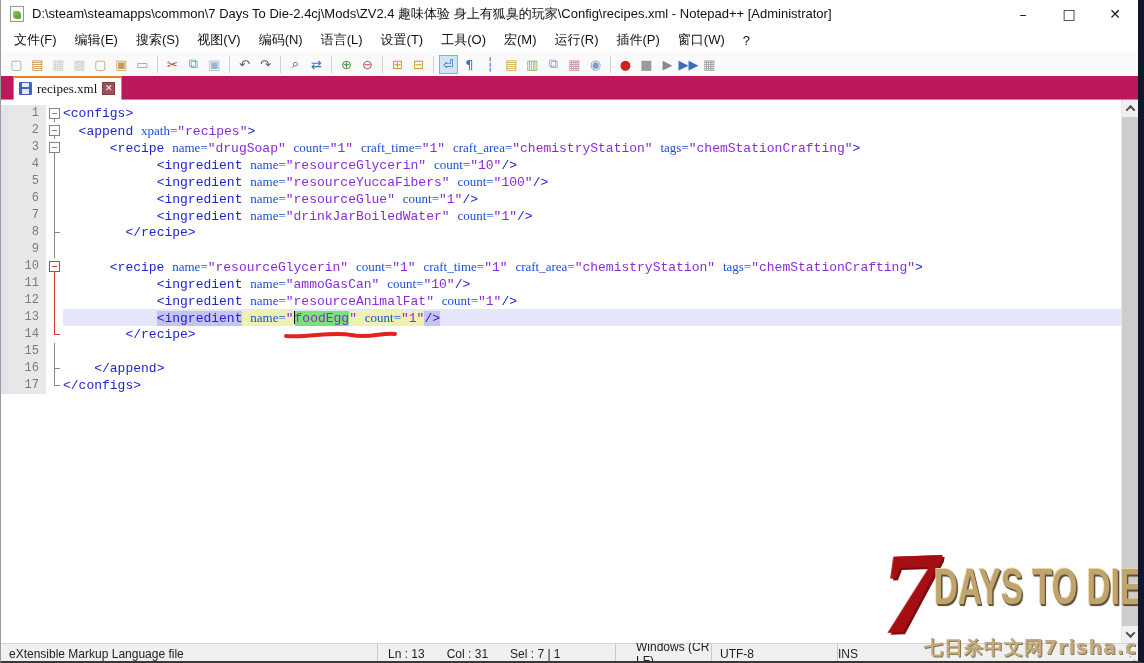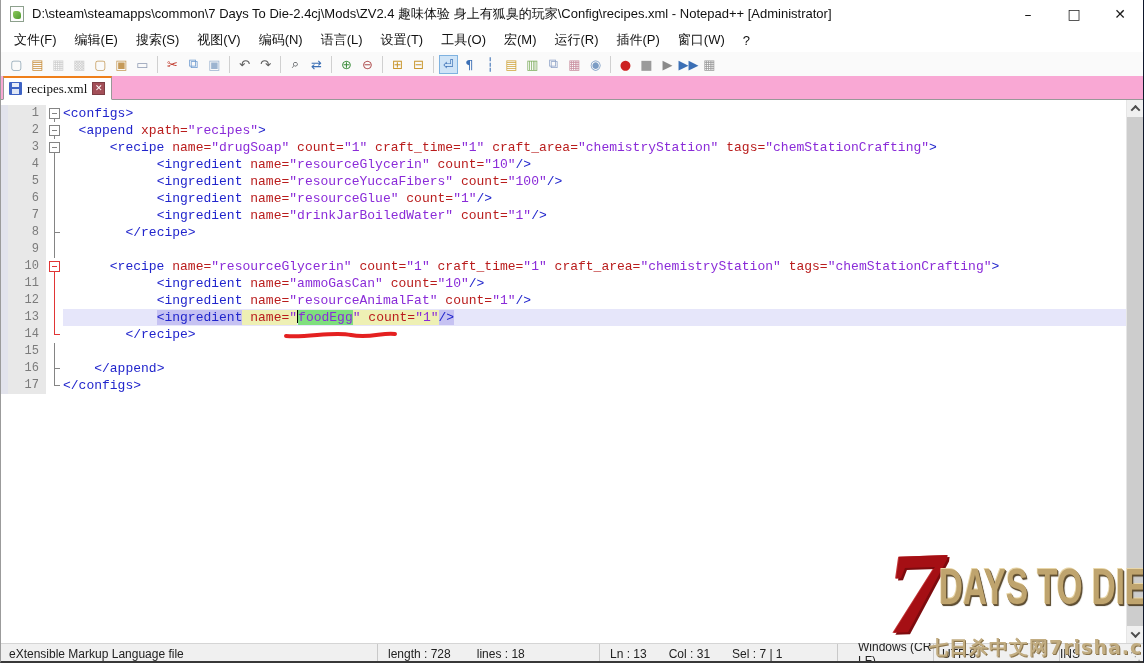--- a/index.html
+++ b/index.html
@@ -1,20 +1,20 @@
 <!DOCTYPE html>
 <html><head>
 <meta charset="utf-8">
 <style>
   * { margin:0; padding:0; box-sizing:border-box; }
   html,body { background:#888; }
   body { font-family:"Liberation Sans", sans-serif; }
   .window {
     position:relative; width:1144px; height:663px; background:#fff;
-    border-left:1px solid #9b9b9b; border-right:1px solid #0f172a; border-bottom:2px solid #383838;
+    border-left:1px solid #9b9b9b; border-right:6px solid #0f172a; border-bottom:2px solid #383838;
     overflow:hidden;
   }
   
   .titlebar { height:28px; background:#fff; display:flex; align-items:center; padding-left:9px; }
   .np-icon { width:14px; height:16px; background:#fdfdfd; border:1px solid #8da08d; position:relative; flex:0 0 auto; }
   .np-icon::after { content:""; position:absolute; left:2px; top:4px; width:8px; height:8px;
     background:linear-gradient(135deg,#8cc95c 0%,#4e9a2e 100%); border-radius:2px 4px 2px 4px; }
   .title-text { font-size:13px; color:#101010; margin-left:8px; white-space:nowrap; overflow:hidden; }
   .win-controls { margin-left:auto; display:flex; height:100%; }
   .win-btn { width:46px; height:100%; display:flex; align-items:center; justify-content:center;
@@ -24,21 +24,21 @@
     font-size:13px; color:#111; font-family:"Liberation Sans","DejaVu Sans",sans-serif; }
   .menu-item { padding:3px 9px; white-space:nowrap; }
   
   .toolbar { height:24px; background:#fafafa; display:flex; align-items:center; padding-left:5px; }
   .tb-btn { width:19px; height:19px; display:flex; align-items:center; justify-content:center;
     margin:0 1px; font-family:"DejaVu Sans", sans-serif; font-size:13px; border:1px solid transparent; }
   .tb-btn.pressed { background:#cfe4f7; border:1px solid #7fb2e0; }
   .tb-btn.disabled { opacity:.45; }
   .tb-sep { width:1px; height:17px; background:#d0d0d0; margin:0 4px; }
   
-  .tabbar { height:24px; background:#f9a8d4; border-bottom:1px solid #989898; display:flex; align-items:flex-end; padding-left:2px; }
+  .tabbar { height:24px; background:#be185d; border-bottom:1px solid #989898; display:flex; align-items:flex-end; padding-left:12px; }
   .tab { display:inline-flex; align-items:center; gap:5px; background:#fff;
     border:1px solid #989898; border-bottom:1px solid #fff; border-top:2px solid #ef7f1a;
     height:24px; margin-bottom:-1px; padding:0 6px 0 5px;
     font-family:"Liberation Serif","DejaVu Serif",serif; font-size:13px; color:#111; }
   .floppy { width:13px; height:13px; background:#3e63c4; border-radius:1px; position:relative; }
   .floppy::before { content:""; position:absolute; left:3px; top:1px; right:3px; height:4px; background:#e8edf8; }
   .floppy::after { content:""; position:absolute; left:3px; bottom:1px; width:7px; height:5px; background:#dfe6f5; }
   .tab-close { width:13px; height:13px; background:#a34f58; border:1px solid #7d3d44; color:#fff;
     font-size:9px; line-height:11px; text-align:center; font-family:"DejaVu Sans",sans-serif; }
   
@@ -56,21 +56,21 @@
   .f-corner::before { content:""; position:absolute; left:8px; top:0; height:8px; width:1px; background:currentColor; }
   .f-corner::after  { content:""; position:absolute; left:8px; top:8px; width:6px; height:1px; background:currentColor; }
   .f-box { background-image:linear-gradient(currentColor,currentColor); background-repeat:no-repeat;
     background-position:8px 14px; background-size:1px 3px; }
   .f-box::before { content:""; position:absolute; left:3px; top:3px; width:9px; height:9px;
     border:1px solid currentColor; background:#fff; }
   .f-box::after { content:""; position:absolute; left:6px; top:8px; width:5px; height:1px; background:currentColor; }
   .codewrap { flex:1; margin-right:17px; white-space:pre; overflow:hidden;
     font:13px/17px "Liberation Mono","DejaVu Sans Mono",monospace; color:#000; }
   .line.current .codewrap { background:#e6e6fa; }
-  .tok-t { color:#2125cc; } .tok-a { color:#b91c1c; } .tok-v { color:#8a2bd8; } .tok-d { color:#000; }
+  .tok-t { color:#2125cc; } .tok-a { color:#1d4ed8;font-family:Liberation Serif, serif; } .tok-v { color:#8a2bd8; } .tok-d { color:#000; }
   .hl-v { background:#c6c2f2; } .hl-g { background:#7fdf7d; } .hl-y { background:#eef0b4; }
   .caret { display:inline-block; width:1px; height:13px; background:#000; vertical-align:-2px; }
   
   .vscroll { position:absolute; top:0; right:0; bottom:0; width:17px; background:#cdcdcd; border-left:1px solid #e6e6e6; }
   .vs-btn { position:absolute; left:0; right:0; height:17px; background:#f0f0f0;
     display:flex; align-items:center; justify-content:center; }
   .vs-up { top:0; } .vs-down { bottom:0; }
   .chev { width:7px; height:7px; border-left:2px solid #4d4d4d; border-top:2px solid #4d4d4d; }
   .chev.up { transform:rotate(45deg) translate(1px,1px); }
   .chev.down { transform:rotate(225deg) translate(1px,1px); }
@@ -295,24 +295,20 @@
       <div class="vs-btn vs-down">
           <span class="chev down"></span>
         </div>
     </div>
   </div>
 
   <div class="statusbar">
     <div class="sb-sec sb-doctype">
       <span>eXtensible Markup Language file</span>
     </div>
-    <div class="sb-sec sb-size">
-      <span>length : 728</span>
-      <span>lines : 18</span>
-    </div>
     <div class="sb-sec sb-pos">
       <span>Ln : 13</span>
       <span>Col : 31</span>
       <span>Sel : 7 | 1</span>
     </div>
     <div class="sb-sec sb-eol">
       <span>Windows (CR LF)</span>
     </div>
     <div class="sb-sec sb-enc">
       <span>UTF-8</span>

